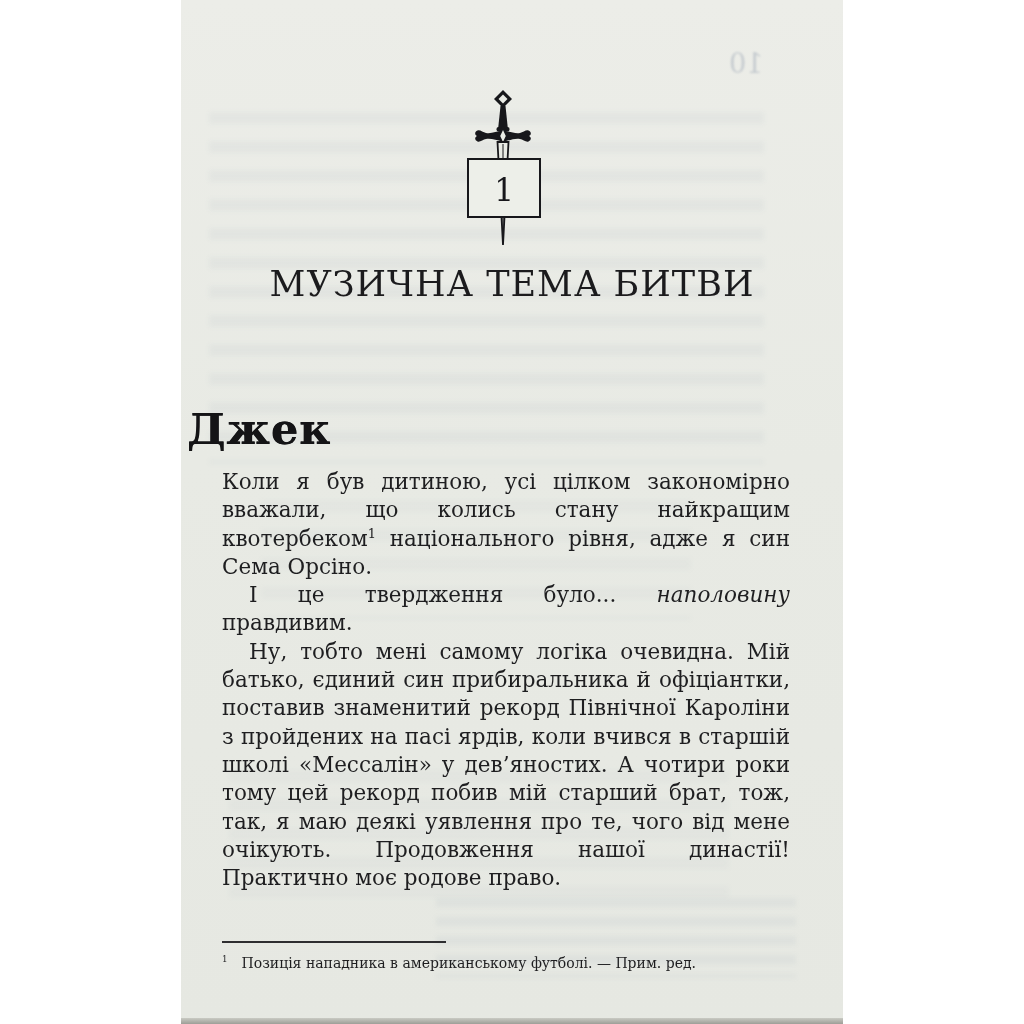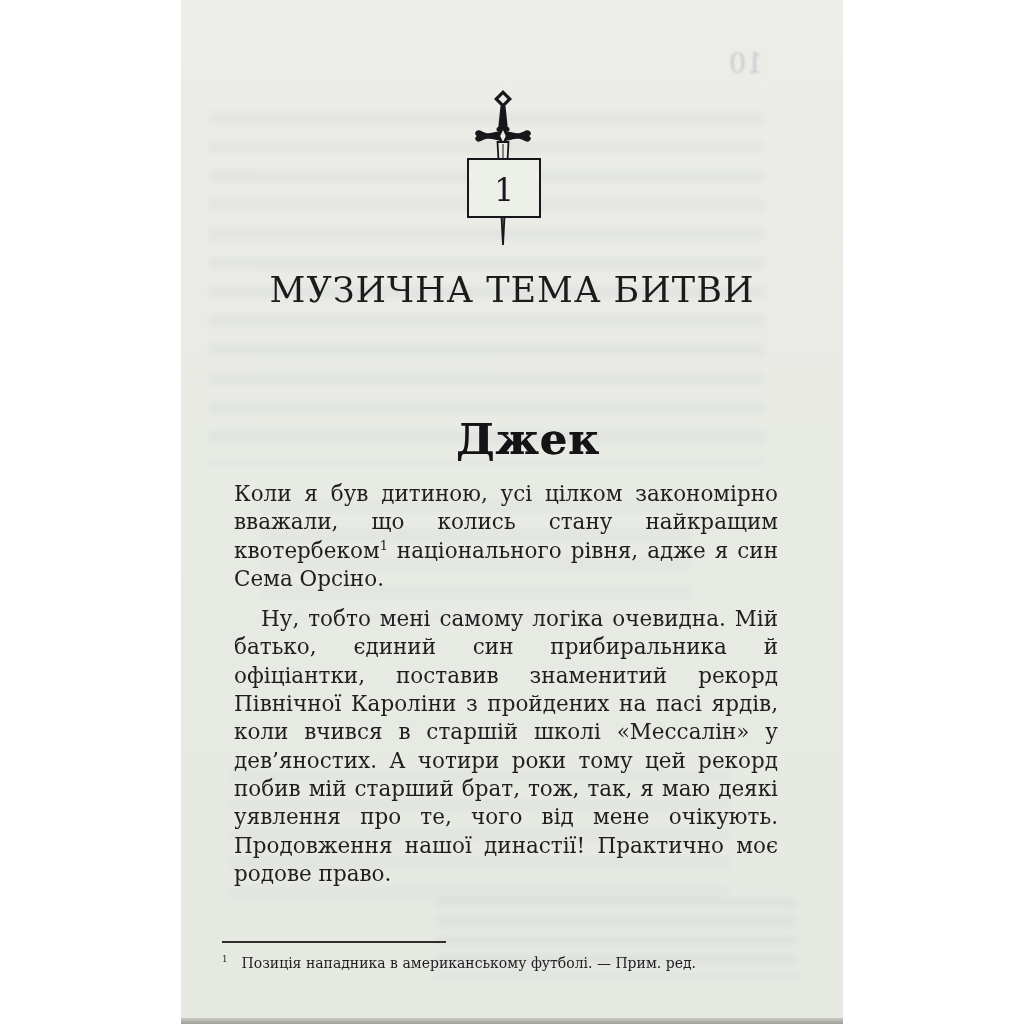--- a/index.html
+++ b/index.html
@@ -39,35 +39,35 @@
   .chapter-box {
     position:absolute; left:286px; top:158px; width:70px; height:56px;
     background:#edefe9; border:2.5px solid #17171b;
     display:flex; align-items:center; justify-content:center;
   }
   .chapter-num {
     font-size:31px; color:#17171b; line-height:1;
     transform:translateY(2px);
   }
   .title {
-    position:absolute; left:0; top:270px; width:100%; margin:0;
+    position:absolute; left:0; top:264px; width:100%; margin:0;
     text-align:center; font-size:35px; font-weight:normal;
     letter-spacing:1px; color:#1b1b1d;
   }
   .narrator {
-    position:absolute; left:0; top:398px; width:100%; margin:16px;
-    text-align:center; font-size:43px; font-weight:bold;
+    position:absolute; left:0; top:398px; width:100%; margin:6px;
+    font-size:43px; font-weight:bold;
     color:#141416; letter-spacing:1px;
     text-shadow:0.6px 0 0 #141416;
   }
   .body-text {
     position:absolute; left:41px; top:468px; width:568px;
     font-size:21.5px; line-height:28.3px; text-align:justify;
   }
-  .body-text p { margin:12px; }
+  .body-text p { margin:0; }
   .body-text p.indent { text-indent:27px; }
   .body-text sup { font-size:60%; line-height:0; }
   .body-text em { font-style:italic; }
   .footnote-rule {
     position:absolute; left:41px; top:941px; width:224px; height:2px;
     background:#2e2e30;
   }
   .footnote {
     position:absolute; left:41px; top:951px; width:568px;
     font-size:14px; line-height:24px;
@@ -110,20 +110,21 @@
     <div class="chapter-box">
       <span class="chapter-num">1</span>
     </div>
 
     <h1 class="title">МУЗИЧНА ТЕМА БИТВИ</h1>
 
     <h2 class="narrator">Джек</h2>
 
     <div class="body-text" id="body-text">
         <p class="para"><span>Коли я був дитиною, усі цілком закономірно вважали, що колись стану найкращим квотербеком</span><sup>1</sup><span> національного рівня, адже я син Сема Орсіно.</span></p>
+        <p class="para indent"><span>І це твердження було... </span><em>наполовину</em><span> правдивим.</span></p>
         <p class="para indent"><span>Ну, тобто мені самому логіка очевидна. Мій батько, єдиний син прибиральника й офіціантки, поставив знаменитий рекорд Північної Кароліни з пройдених на пасі ярдів, коли вчився в старшій школі «Мессалін» у дев’яностих. А чотири роки тому цей рекорд побив мій старший брат, тож, так, я маю деякі уявлення про те, чого від мене очікують. Продовження нашої династії! Практично моє родове право.</span></p>
       </div>
 
     <div class="footnote-rule"></div>
 
     <div class="footnote"><sup>1</sup><span>Позиція нападника в американському футболі. — Прим. ред.</span></div>
 
     <div class="page-bottom-edge"></div>
   </div>
 </div>

